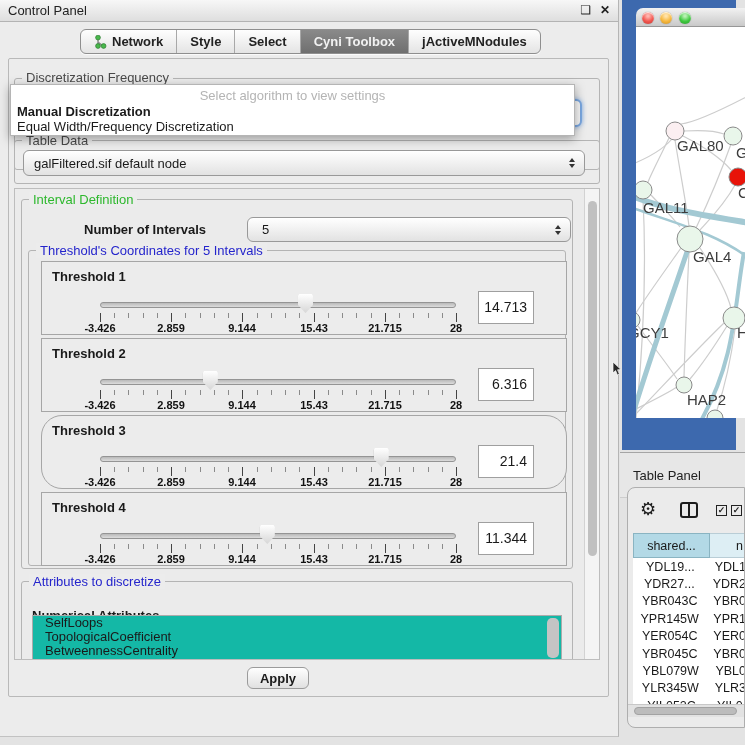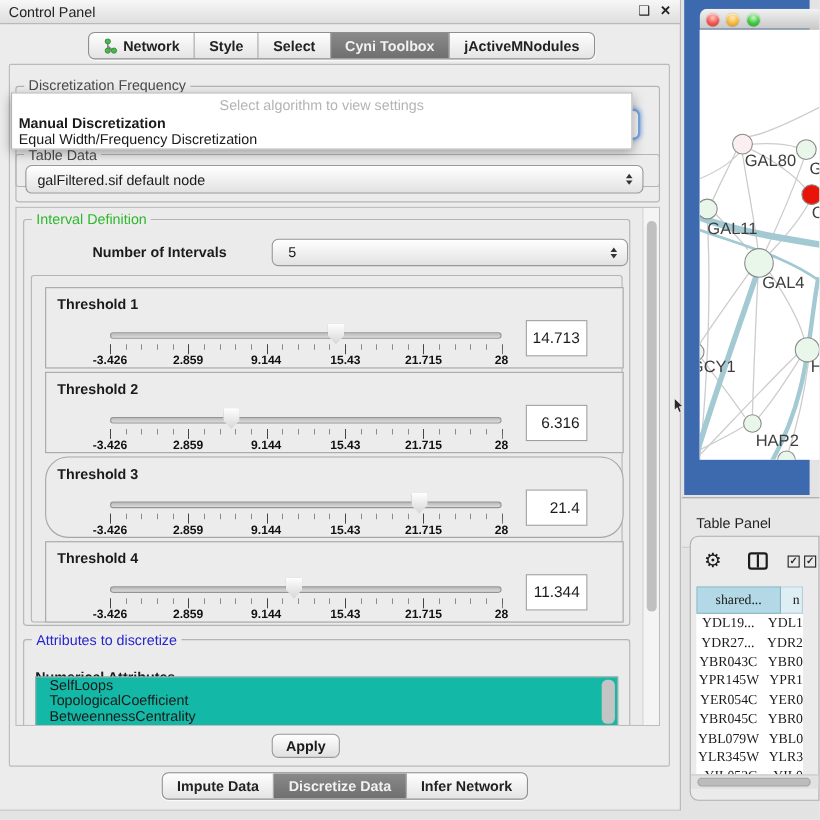--- a/index.html
+++ b/index.html
@@ -111,22 +111,22 @@
 
   .table-box { position:absolute; left:627px; top:487px; width:118px; height:241px;
     background:#ebebeb; border:1px solid #aeaeae; border-radius:8px 0 0 8px; overflow:hidden; }
   .gear { position:absolute; left:12px; top:10px; font-size:18px; color:#1c1c1c; }
   .colicon { position:absolute; left:52px; top:14px; width:18px; height:16px;
     border:2px solid #1c1c1c; border-radius:3px; }
   .colicon::after { content:""; position:absolute; left:6px; top:0; width:2px; height:12px; background:#1c1c1c; }
   .cb { position:absolute; top:17px; width:11px; height:11px; border:1.5px solid #222;
     font-size:9px; line-height:9px; text-align:center; color:#222; font-weight:bold; }
 
-  .mini-table { position:absolute; left:5px; top:45px; width:97px; height:171px;
-    background:#fff; overflow:hidden; font-size:12.5px;font-family:Liberation Serif, serif; }
+  .mini-table { position:absolute; left:5px; top:45px; width:113px; height:171px;
+    background:#fff; overflow:hidden; font-size:12.5px; }
   .mt-header { display:flex; height:25px; }
   .mt-h1 { width:77px; background:#b3d9e6; border:1px solid #8ab4c2;
     display:flex; align-items:center; justify-content:center; }
   .mt-h2 { flex:1; background:#ddeef4; border:1px solid #b9cdd6; border-left:none;
     display:flex; align-items:center; justify-content:flex-end; padding-right:2px; }
   .mt-row { display:flex; height:17.4px; align-items:center; }
   .mt-c1 { width:77px; text-align:center; }
   .mt-c2 { flex:1; padding-left:7px; }
   .hscroll { position:absolute; left:0px; top:216px; width:118px; height:13px;
     background:#e2e2e2; border-top:1px solid #c8c8c8; }
@@ -212,20 +212,21 @@
       <div class="abs" style="left:62px; top:22px; font-size:13px; font-weight:bold;">Number of Intervals</div>
       <div class="combo" style="left:225px; top:17px; width:324px; height:25px; padding-left:14px;">
         <span>5</span>
         <span class="stepper">
           <span class="arr-up"></span>
             <span class="arr-dn"></span>
           </span>
       </div>
 
       <div class="group" style="left:6px; top:50px; width:538px; height:316px;">
+        <span class="group-title gt-blue">Threshold's Coordinates for 5 Intervals</span>
 
         <div class="thresh-box" style="top:10px;">
           <div class="thresh-label">Threshold 1</div>
           <div class="track"></div>
           <div class="thumbslider" style="left: 255.982px;"></div>
           <div class="ticks"></div>
           <span class="tlab tl0">-3.426</span>
           <span class="tlab tl1">2.859</span>
           <span class="tlab tl2">9.144</span>
           <span class="tlab tl3">15.43</span>
@@ -289,31 +290,20 @@
       </div>
     </div>
 
     <div class="vscroll">
       <div class="thumb"></div>
     </div>
   </div>
 
   <div class="btn" style="left:247px; top:667px; width:62px; height:22px;">Apply</div>
 
-  <div class="tabstrip" style="left:147px; top:702px;">
-    <div class="tab">
-      <span>Impute Data</span>
-      </div>
-    <div class="tab sel">
-      <span>Discretize Data</span>
-      </div>
-    <div class="tab">
-      <span>Infer Network</span>
-      </div>
-  </div>
 </div>
 
 <div class="net-frame" style="background:#3d69ae;">
   <div class="mac-titlebar">
     <span class="light" style="left:6px;  background:radial-gradient(circle at 50% 32%, #ffb3ad 10%, #f2554e 55%, #c03b35 100%);"></span>
     <span class="light" style="left:24px; background:radial-gradient(circle at 50% 32%, #ffe2a8 10%, #f6b73d 55%, #c98f24 100%);"></span>
     <span class="light" style="left:43px; background:radial-gradient(circle at 50% 32%, #b6f0b0 10%, #3ec93e 55%, #2a9a2d 100%);"></span>
   </div>
 
   <div class="net-canvas">

